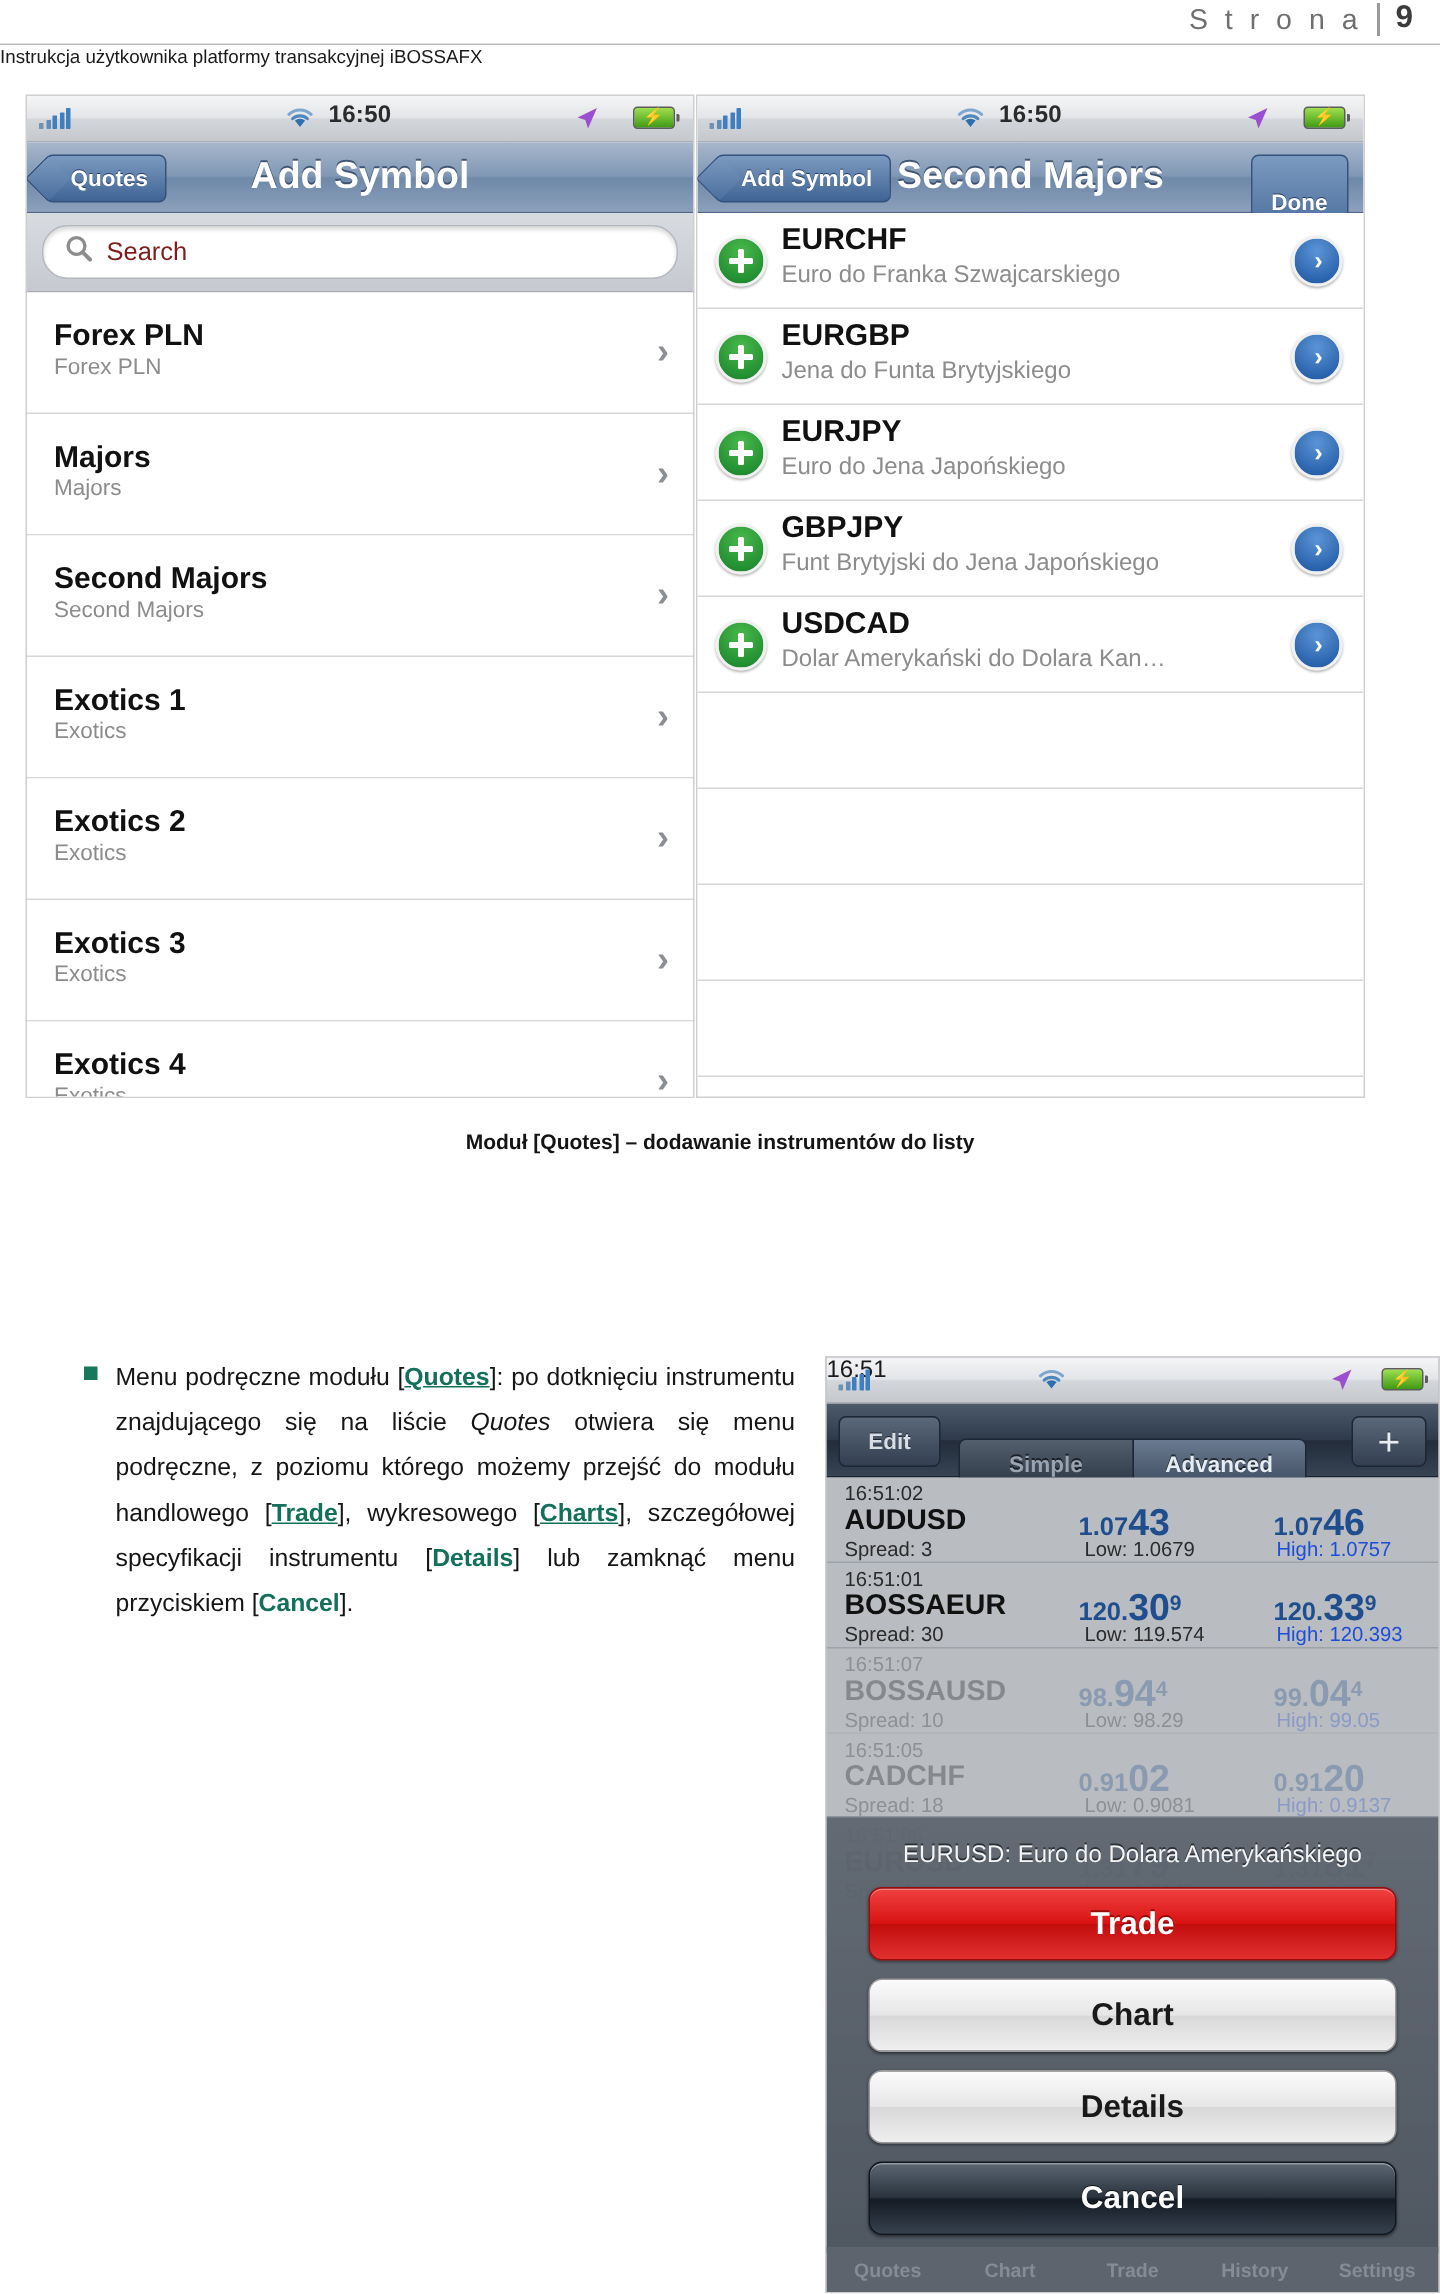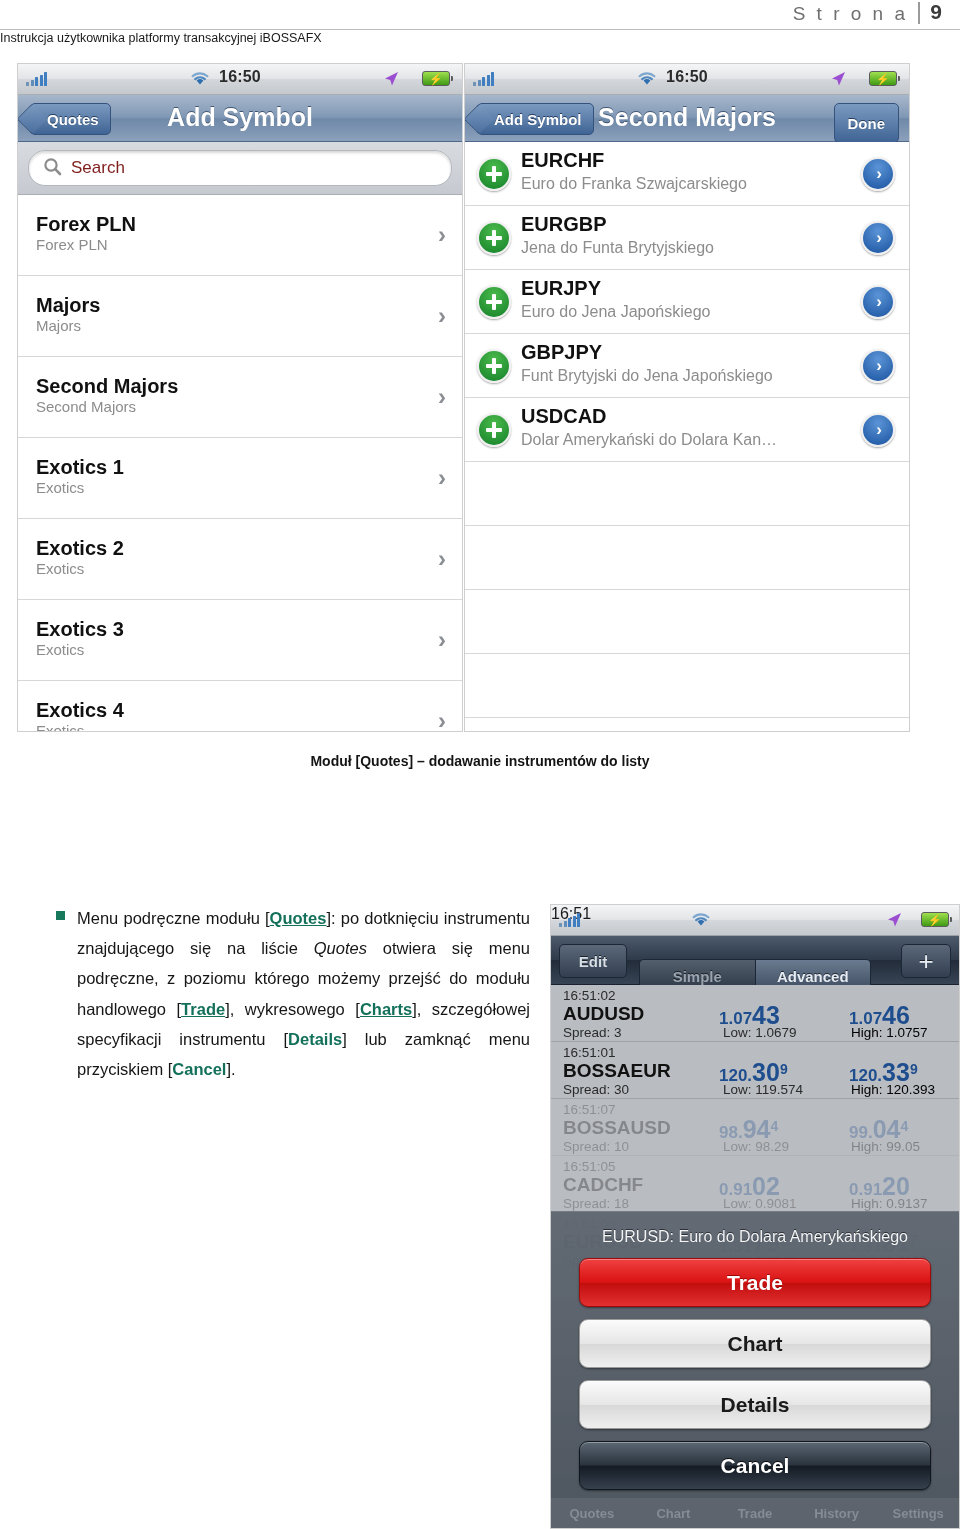--- a/index.html
+++ b/index.html
@@ -84,21 +84,21 @@
   }
   .back-btn:before{
     content:"";position:absolute;left:-10px;top:4px;width:21px;height:21px;
     background:linear-gradient(135deg,#7b9ac0,#4a6e9d);
     border-left:1px solid #35527c;border-bottom:1px solid #35527c;
     transform:rotate(45deg);border-radius:2px;
   }
   .back-btn span{position:relative;z-index:2;}
   .plain-btn{
     position:absolute;right:10px;top:8px;height:30px;display:flex;align-items:center;
-    padding:4px 13px;
+    padding:16px 13px;
     background:linear-gradient(to bottom,#7b9ac0,#3f6494);
     border:1px solid #35527c;border-radius:5px;
     color:#fff;font-size:15px;font-weight:bold;
     text-shadow:0 -1px 0 rgba(20,40,70,.8);
   }
 
   
   .searchbar{
     height:52px;background:linear-gradient(to bottom,#d8dbe0,#c6cad0);
     border-bottom:1px solid #a9adb4;position:relative;
@@ -207,21 +207,21 @@
 
   .q-row{position:relative;height:56px;border-bottom:1px solid #9ea3a9;}
   .q-time{position:absolute;left:12px;top:3px;font-size:13.5px;color:#2b2b2b;}
   .q-sym{position:absolute;left:12px;top:18px;font-size:19px;font-weight:bold;color:#111;}
   .q-spread{position:absolute;left:12px;top:40px;font-size:13.5px;color:#2b2b2b;}
   .q-bid{position:absolute;left:168px;top:16px;font-size:17px;font-weight:bold;color:#1f4e8f;}
   .q-ask{position:absolute;left:298px;top:16px;font-size:17px;font-weight:bold;color:#1f4e8f;}
   .q-bid b,.q-ask b{font-size:25px;}
   .q-bid sup,.q-ask sup{font-size:14px;}
   .q-low{position:absolute;left:172px;top:40px;font-size:13.5px;color:#2b2b2b;}
-  .q-high{position:absolute;left:300px;top:40px;font-size:13.5px;color:#000000;}
+  .q-high{position:absolute;left:300px;top:40px;font-size:13.5px;color:#1d4ed8;}
   .q-dim{opacity:.30;padding-left:24px;}
 
   #p3-list{position:relative;background:#b9bcc1;}
   #p3-tabbar{
     position:absolute;bottom:0;left:0;width:408px;height:30px;
     display:flex;align-items:center;
     background:#5d646d;
   }
   #p3-tabbar div{flex:1;text-align:center;font-size:13px;color:#848c96;font-weight:bold;}
 

